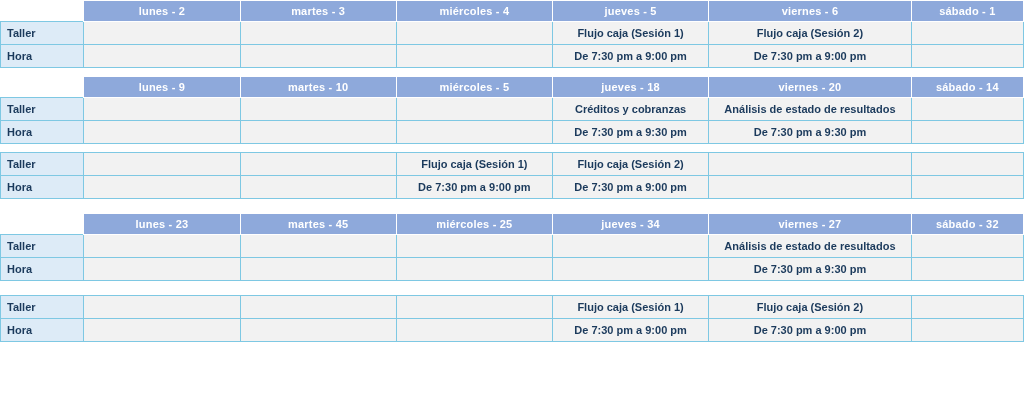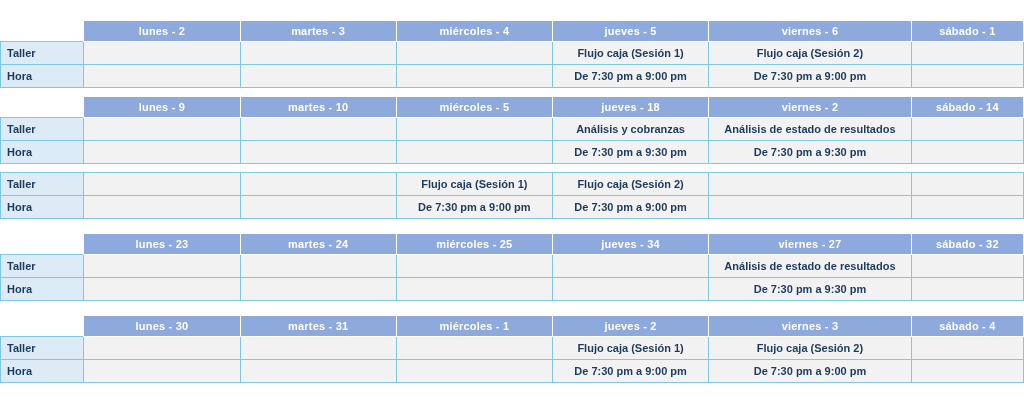--- a/index.html
+++ b/index.html
@@ -11,21 +11,20 @@
     width: 1024px;
     height: 411px;
     font-family: "Liberation Sans", sans-serif;
     font-size: 11px;
     color: #1b3a5c;
     overflow: hidden;
   }
   .calendar {
     width: 1024px;
     box-sizing: border-box;
-    margin-top: 20px;
   }
   .week {
     width: 1024px;
   }
   table {
     border-collapse: collapse;
     table-layout: fixed;
     width: 1024px;
   }
   col.c-label { width: 72px; }
@@ -138,29 +137,29 @@
           <col class="c-day5">
           <col class="c-day6">
         </colgroup>
       <tbody>
           <tr class="hdr">
         <td class="blank"></td>
         <td>lunes - 9</td>
         <td>martes - 10</td>
         <td>miércoles - 5</td>
         <td>jueves - 18</td>
-        <td>viernes - 2</td>
+        <td>viernes - 20</td>
         <td>sábado - 14</td>
       </tr>
       <tr class="row">
         <td class="lbl">Taller</td>
         <td></td>
         <td></td>
         <td></td>
-        <td>Análisis y cobranzas</td>
+        <td>Créditos y cobranzas</td>
         <td>Análisis de estado de resultados</td>
         <td></td>
       </tr>
       <tr class="row">
         <td class="lbl">Hora</td>
         <td></td>
         <td></td>
         <td></td>
         <td>De 7:30 pm a 9:30 pm</td>
         <td>De 7:30 pm a 9:30 pm</td>
@@ -214,21 +213,21 @@
           <col class="c-day">
           <col class="c-day">
           <col class="c-day">
           <col class="c-day5">
           <col class="c-day6">
         </colgroup>
       <tbody>
           <tr class="hdr">
         <td class="blank"></td>
         <td>lunes - 23</td>
-        <td>martes - 24</td>
+        <td>martes - 45</td>
         <td>miércoles - 25</td>
         <td>jueves - 34</td>
         <td>viernes - 27</td>
         <td>sábado - 32</td>
       </tr>
       <tr class="row">
         <td class="lbl">Taller</td>
         <td></td>
         <td></td>
         <td></td>
@@ -255,29 +254,20 @@
       <colgroup>
           <col class="c-label">
           <col class="c-day">
           <col class="c-day">
           <col class="c-day">
           <col class="c-day">
           <col class="c-day5">
           <col class="c-day6">
         </colgroup>
       <tbody>
-          <tr class="hdr">
-        <td class="blank"></td>
-        <td>lunes - 30</td>
-        <td>martes - 31</td>
-        <td>miércoles - 1</td>
-        <td>jueves - 2</td>
-        <td>viernes - 3</td>
-        <td>sábado - 4</td>
-      </tr>
       <tr class="row">
         <td class="lbl">Taller</td>
         <td></td>
         <td></td>
         <td></td>
         <td>Flujo caja (Sesión 1)</td>
         <td>Flujo caja (Sesión 2)</td>
         <td></td>
       </tr>
       <tr class="row">

